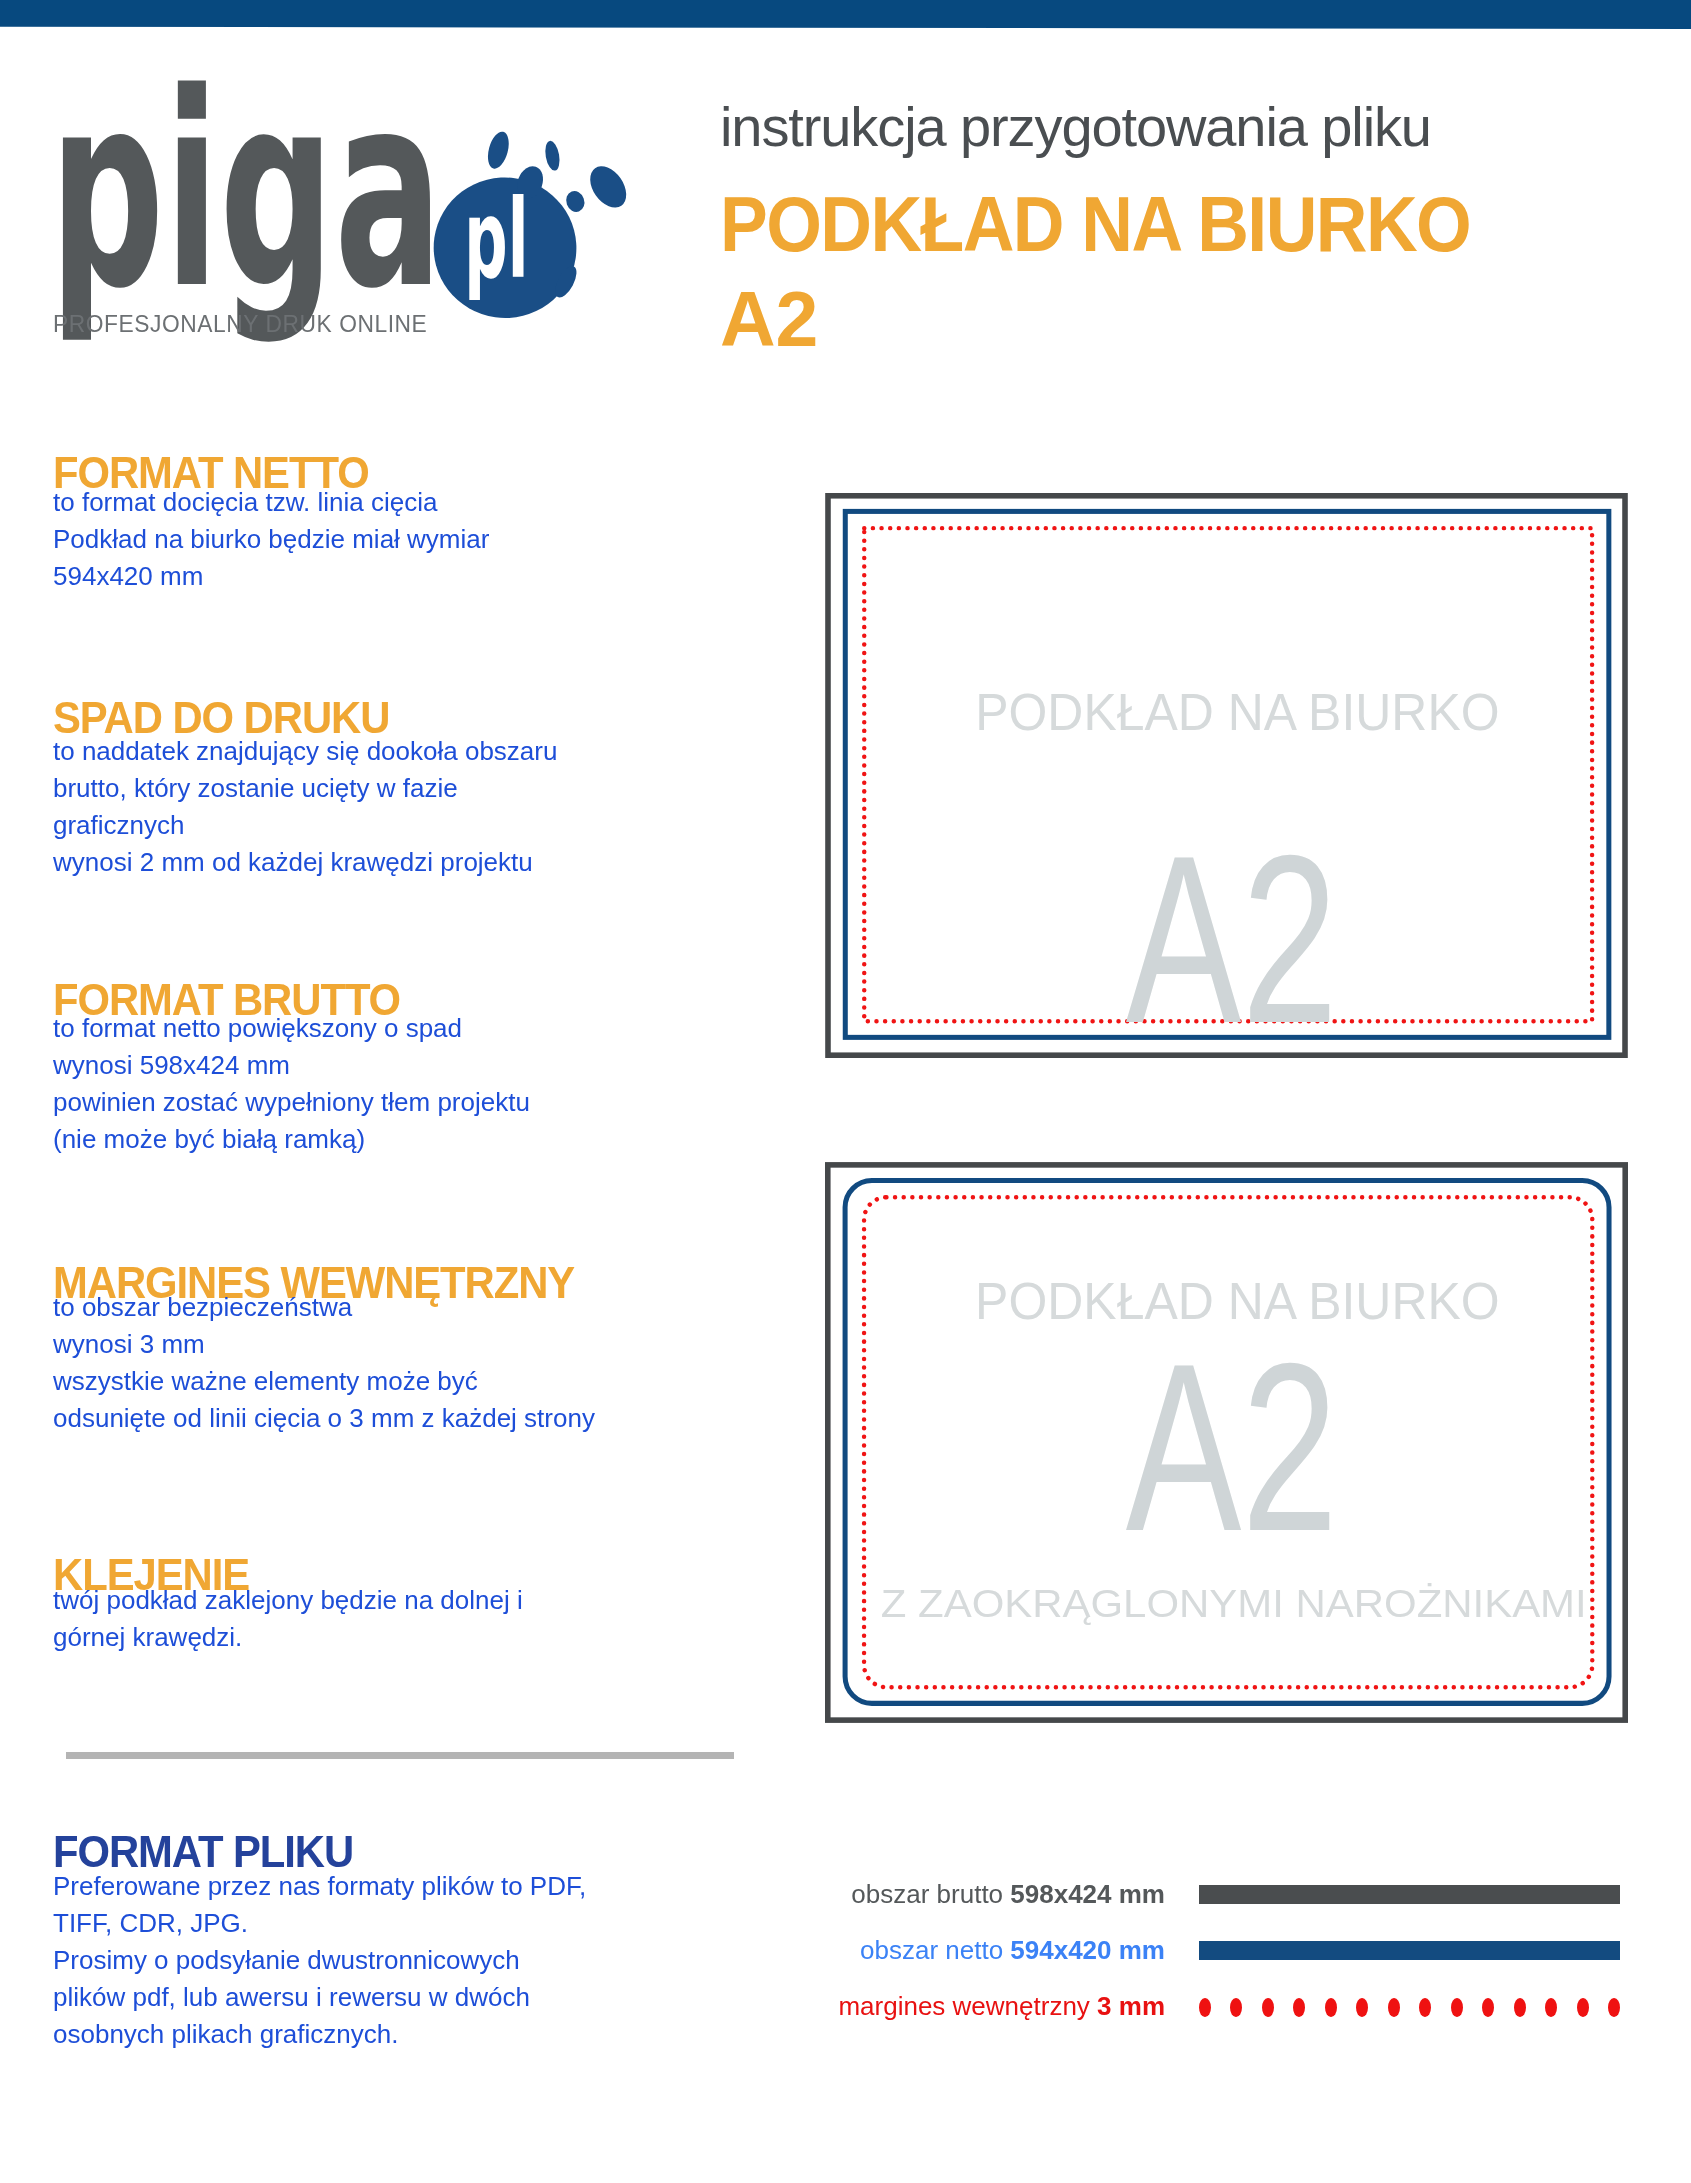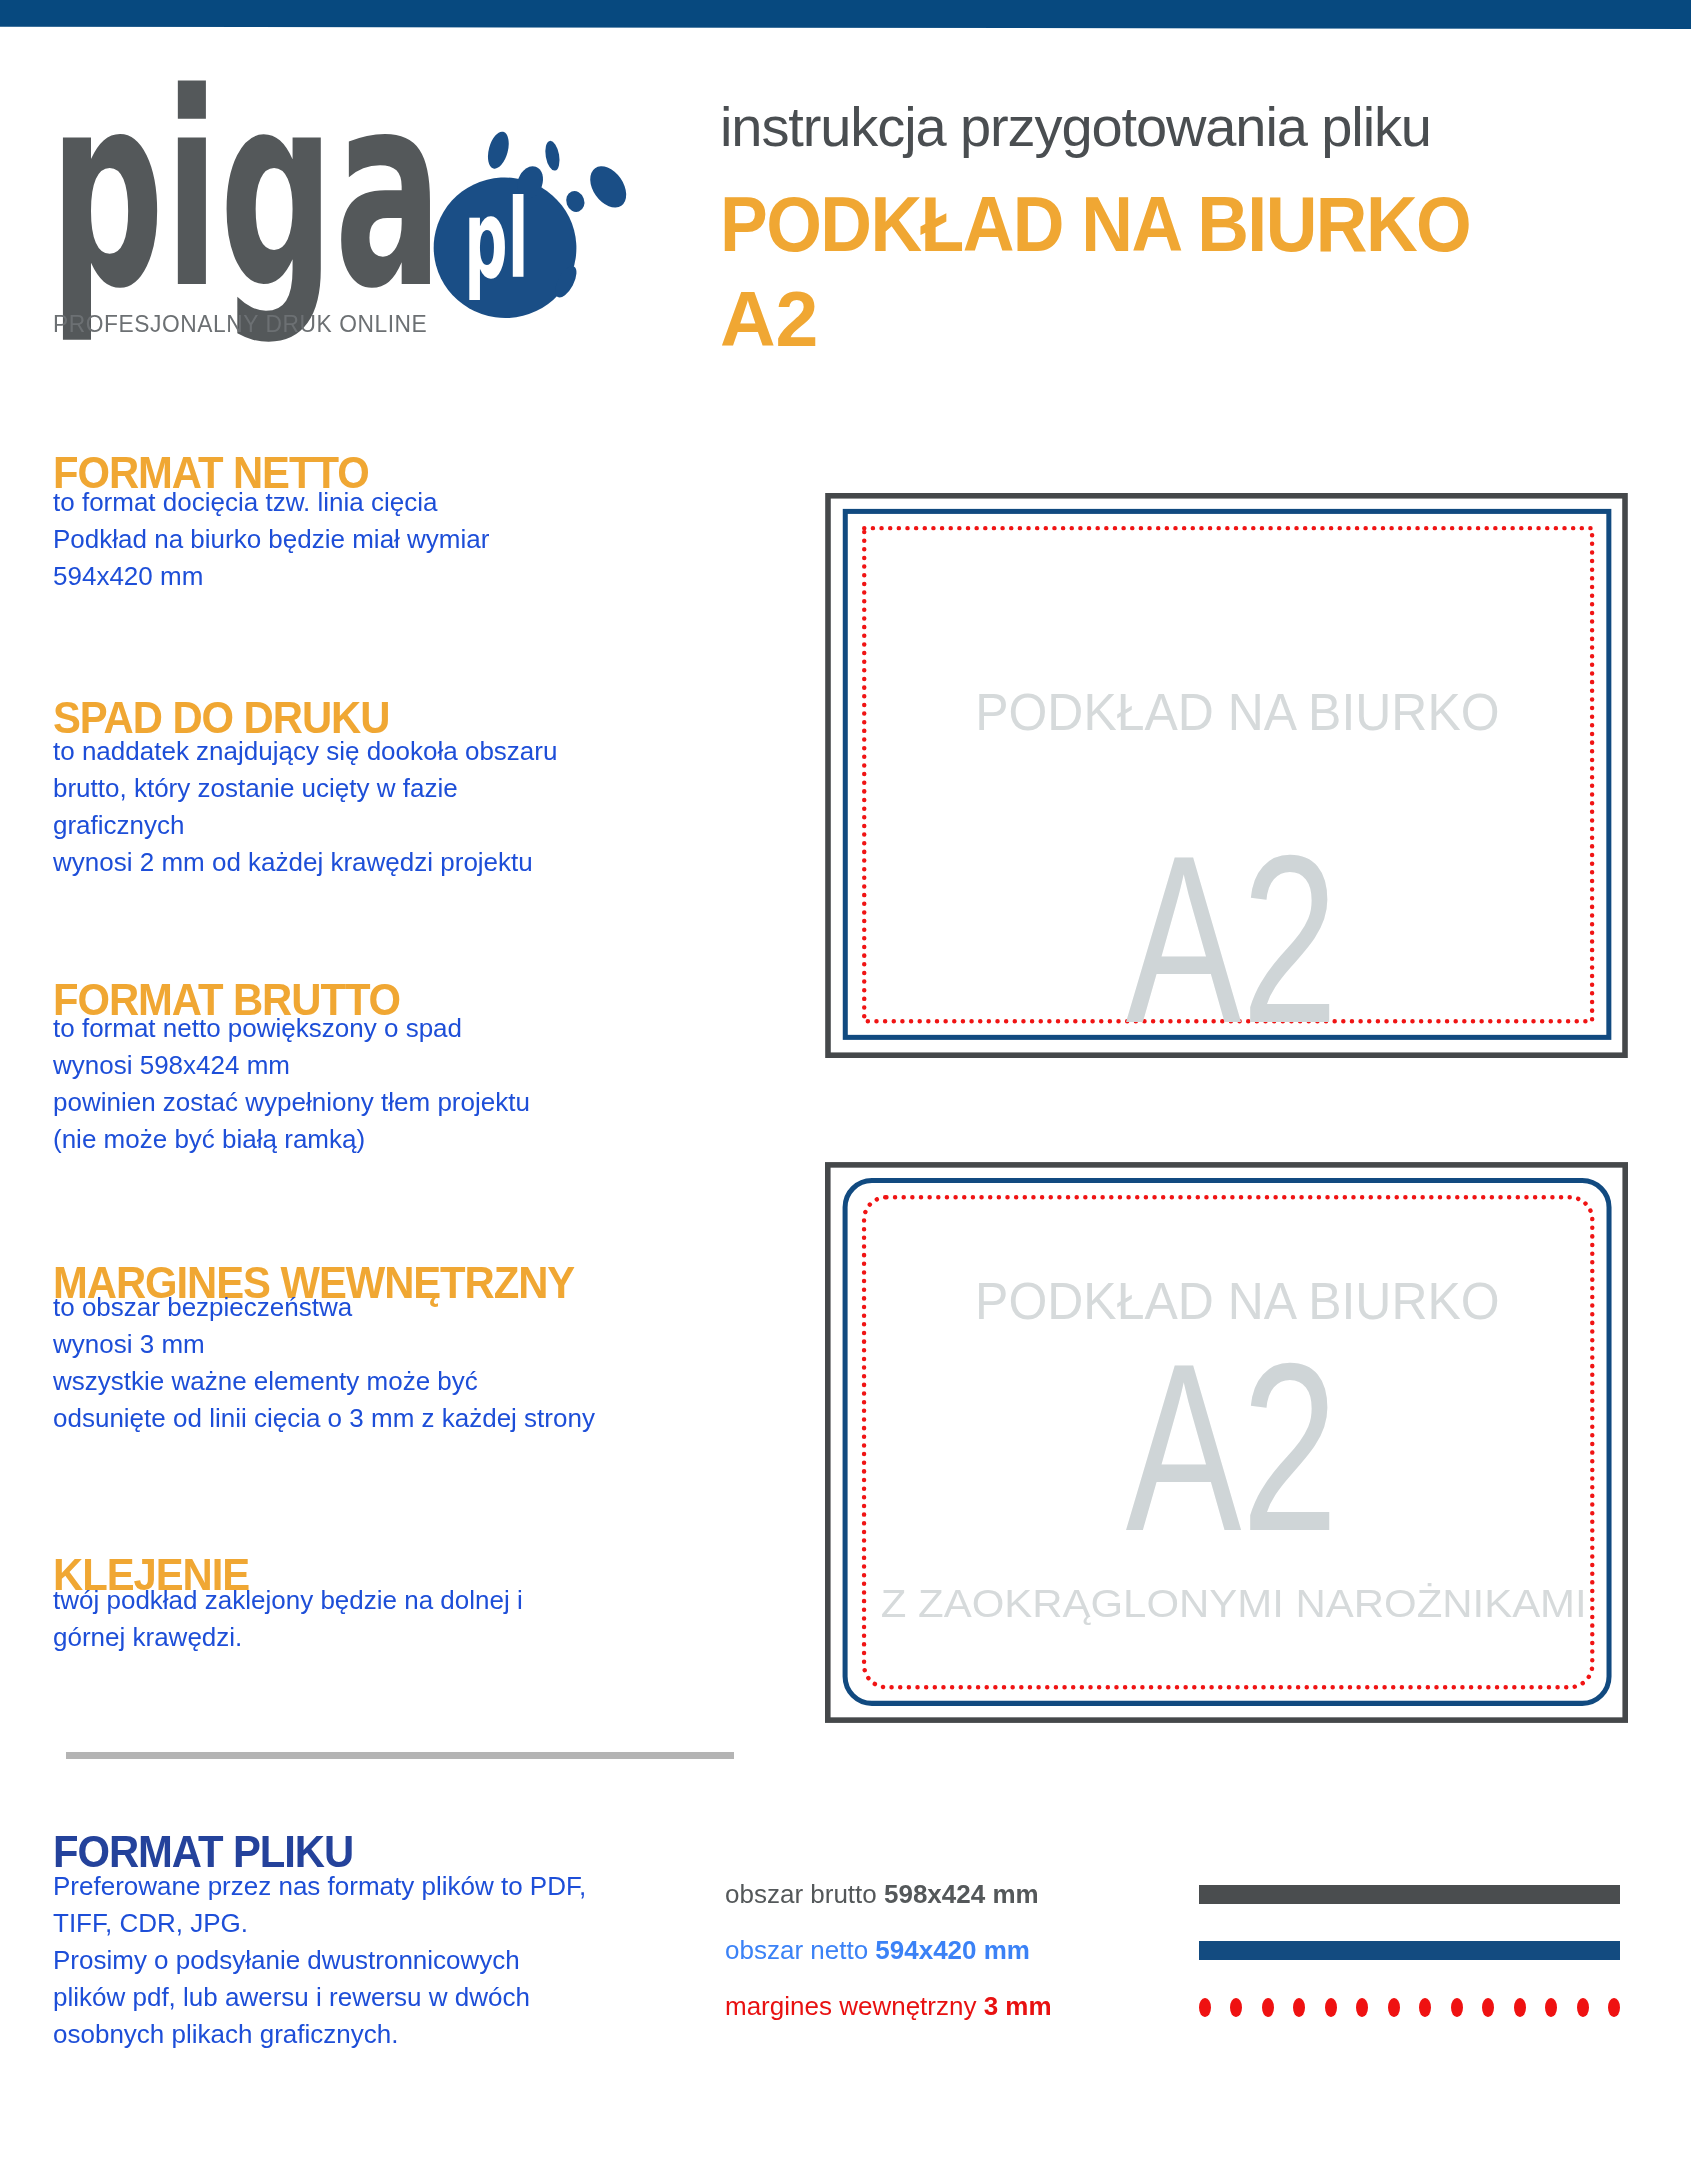--- a/index.html
+++ b/index.html
@@ -30,21 +30,21 @@
   .sec-h--blue{color:#24429B;}
   .sec-b{position:absolute;left:53px;font-size:26px;line-height:37px;color:#1d4ed8;
          white-space:nowrap;}
   .divider{position:absolute;left:66px;top:1752px;width:668px;height:6.7px;background:#B4B4B4;}
 
   
   .diagram1{position:absolute;left:825px;top:493px;}
   .diagram2{position:absolute;left:825px;top:1162px;}
 
   
-  .leg-label{position:absolute;left:725px;width:440px;font-size:26px;
+  .leg-label{position:absolute;left:725px;width:440px;text-align:right;font-size:26px;
              line-height:29px;white-space:nowrap;}
   .leg-label b{font-weight:bold;}
   .leg-gross{top:1880px;color:#54585A;}
   .leg-net{top:1936px;color:#3b82f6;}
   .leg-margin{top:1992px;color:#E81111;}
   .leg-bar{position:absolute;left:1199px;width:421px;height:19px;}
   .leg-bar--gross{top:1885px;background:#4A4D4F;}
   .leg-bar--net{top:1941px;background:#134B80;}
   .leg-dots{position:absolute;left:1199px;top:1998px;width:421px;height:19px;
             display:flex;justify-content:space-between;align-items:center;}

